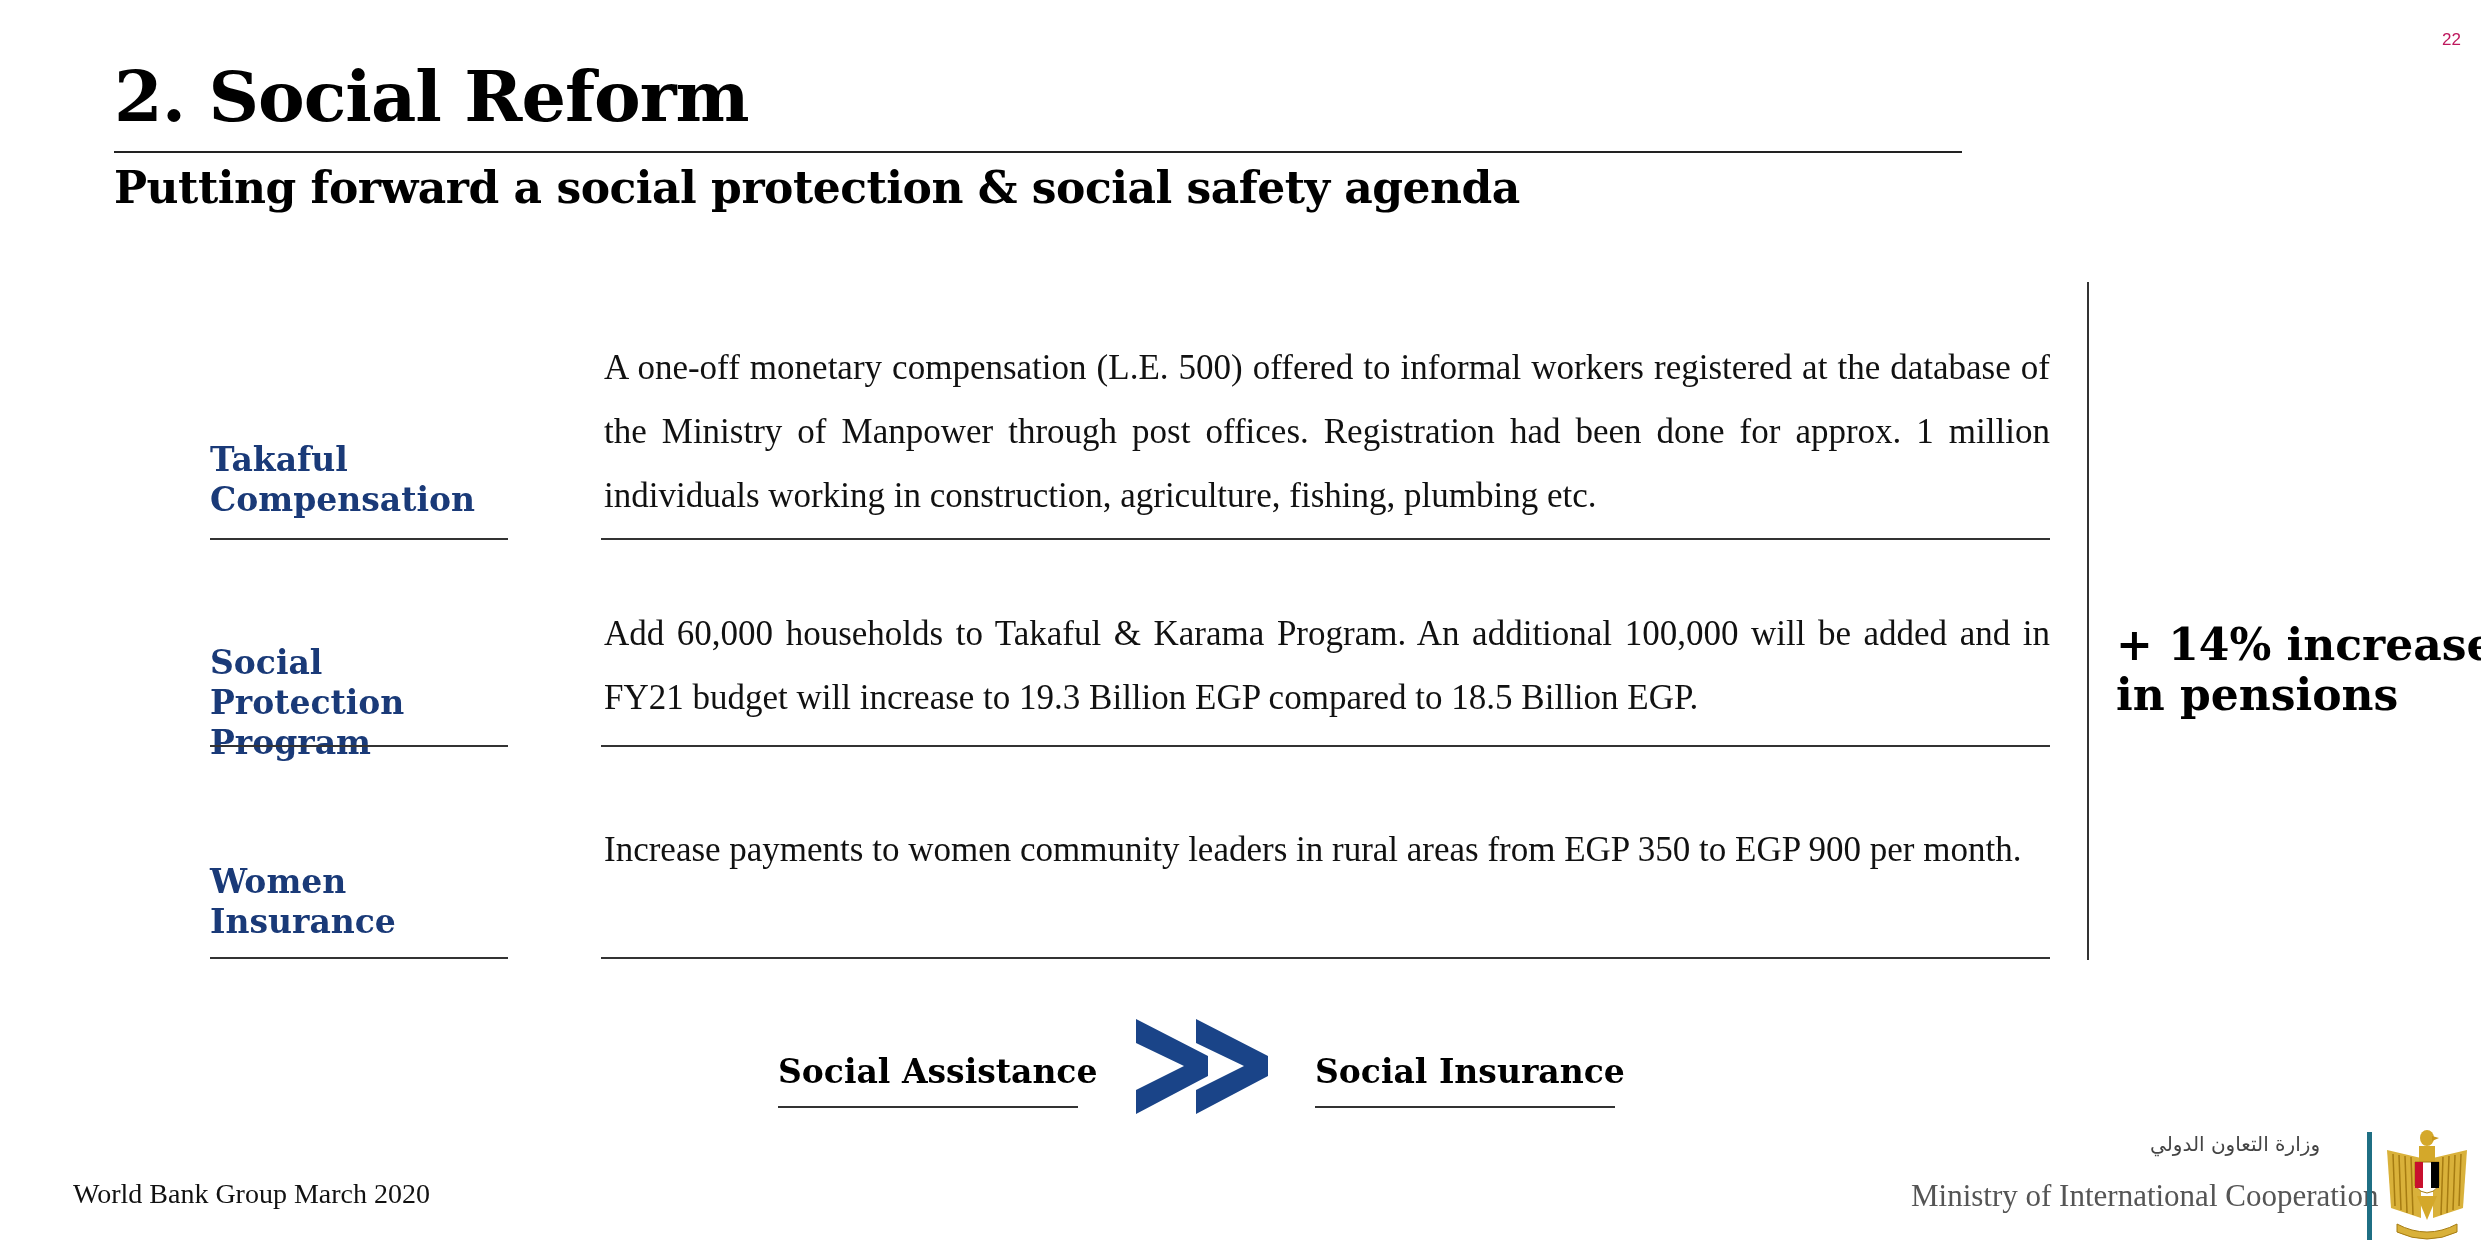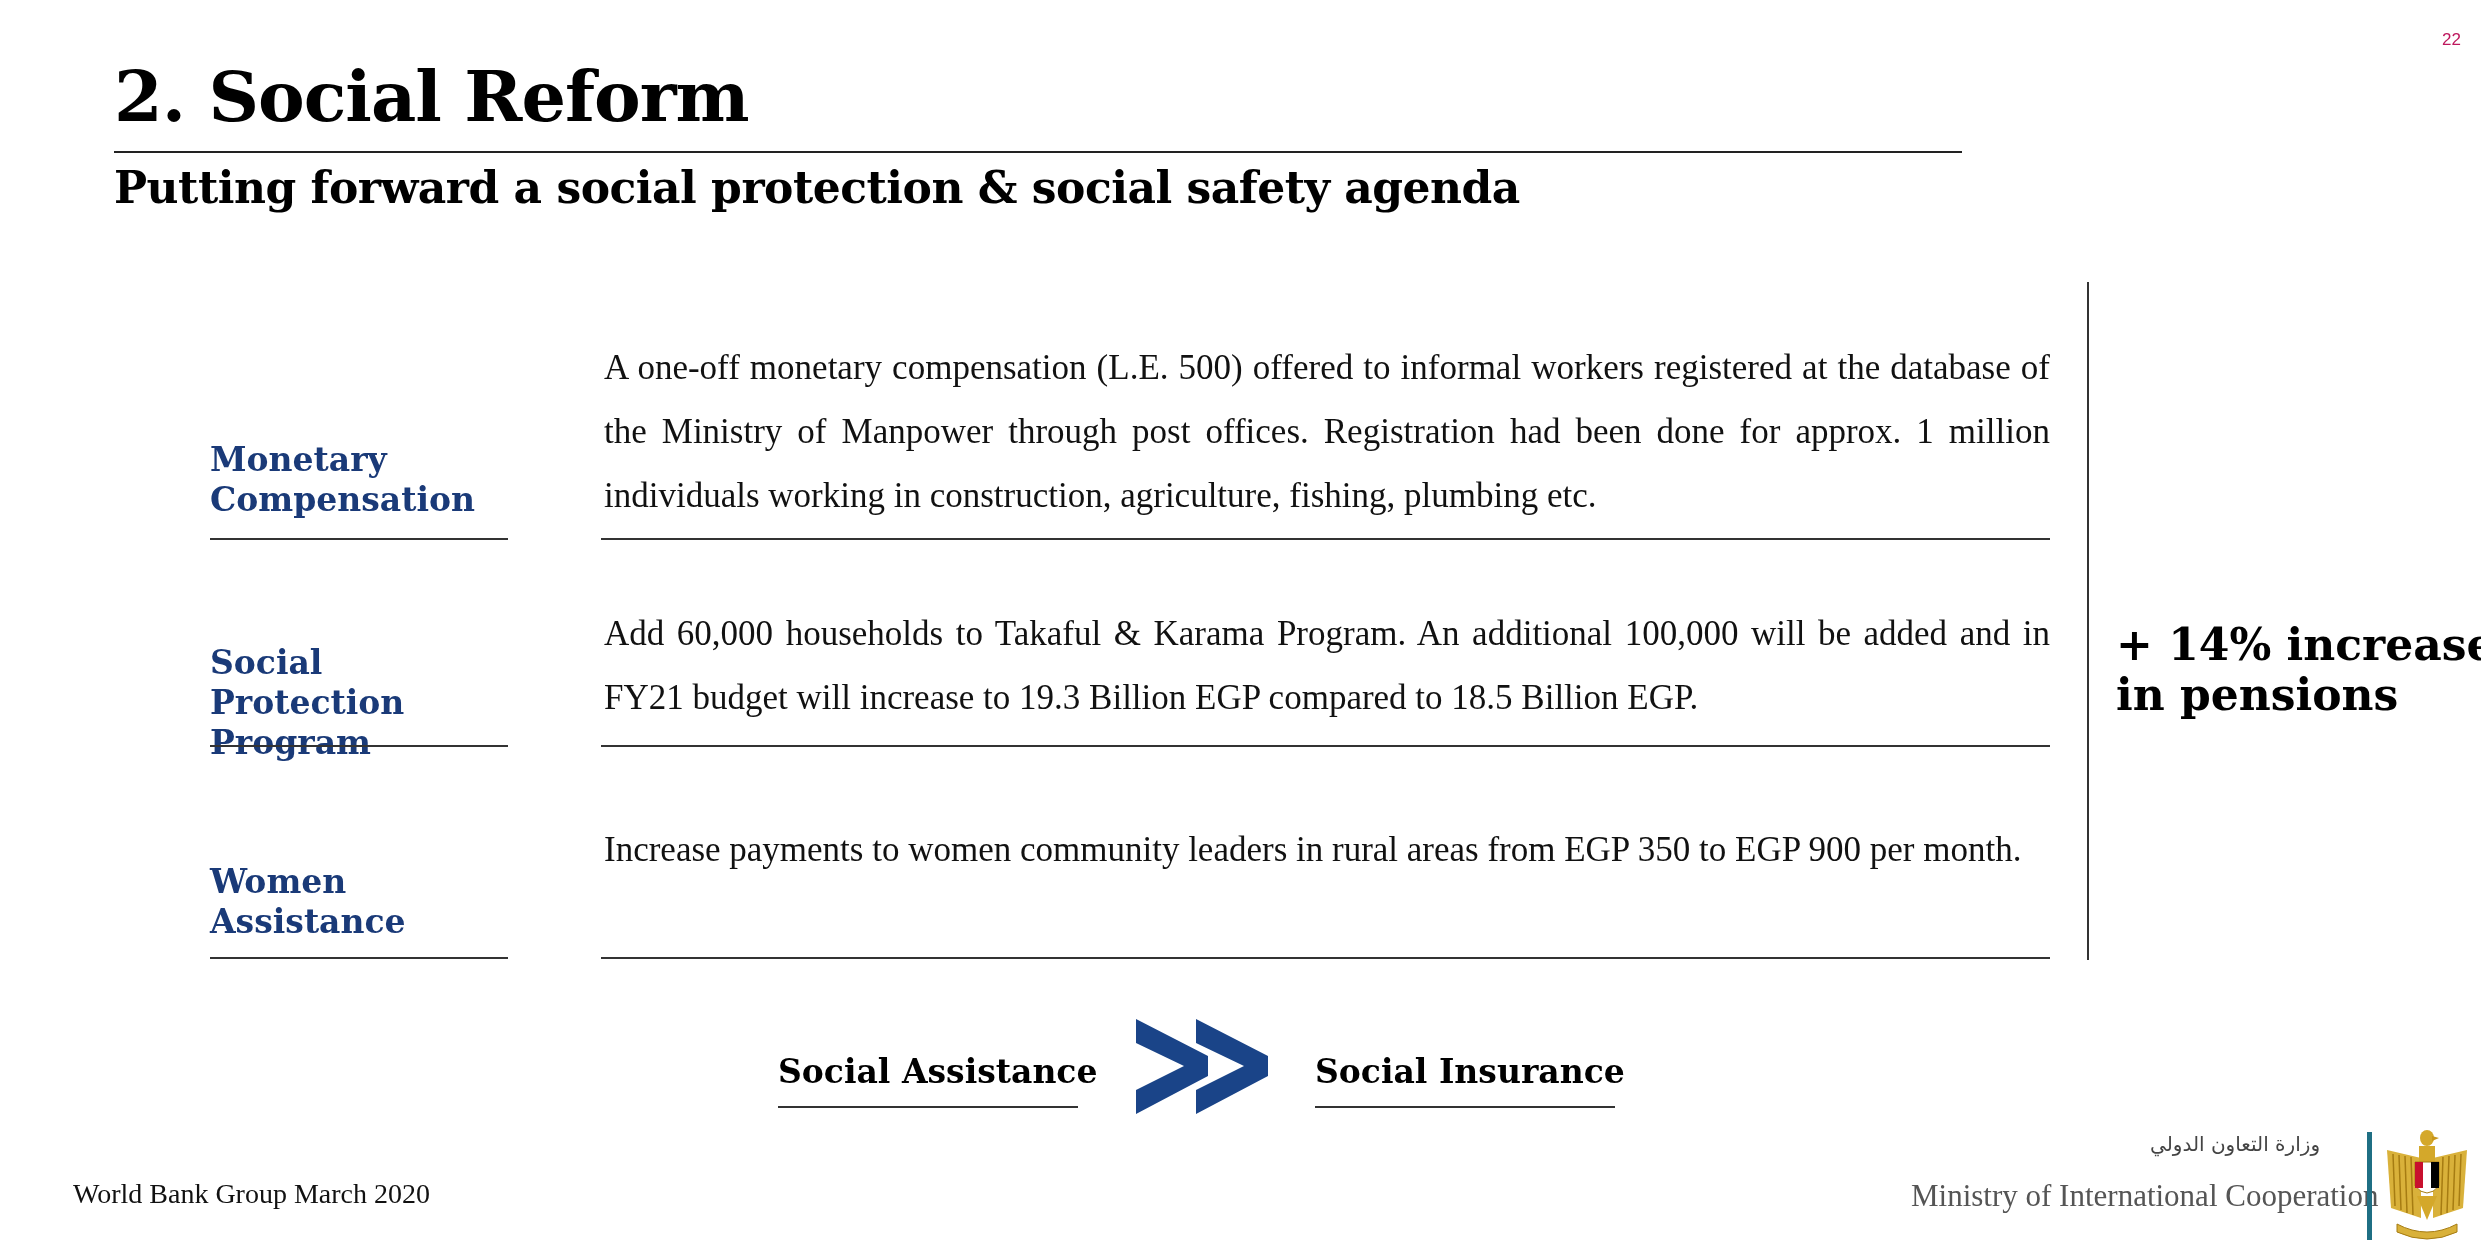--- a/index.html
+++ b/index.html
@@ -32,38 +32,38 @@
 </head>
 <body>
 
 <div class="abs page-num">22</div>
 
 <div class="abs title">2. Social Reform</div>
 <div class="abs title-rule"></div>
 <div class="abs subtitle">Putting forward a social protection &amp; social safety agenda</div>
 
 <div class="abs label" style="top:440px;">
-  <div>Monetary</div>
+  <div>Takaful</div>
   <div>Compensation</div>
 </div>
 <div class="abs label-rule" style="top:538px;"></div>
 <div class="abs desc" style="top:336px;">A one-off monetary compensation (L.E. 500) offered to informal workers registered at the database of the Ministry of Manpower through post offices. Registration had been done for approx. 1 million individuals working in construction, agriculture, fishing, plumbing etc.</div>
 <div class="abs desc-rule" style="top:538px;"></div>
 
 <div class="abs label" style="top:643px;">
   <div>Social Protection</div>
   <div>Program</div>
 </div>
 <div class="abs label-rule" style="top:745px;"></div>
 <div class="abs desc" style="top:602px;">Add 60,000 households to Takaful &amp; Karama Program. An additional 100,000 will be added and in FY21 budget will increase to 19.3 Billion EGP compared to 18.5 Billion EGP.</div>
 <div class="abs desc-rule" style="top:745px;"></div>
 
 <div class="abs label" style="top:862px;">
   <div>Women</div>
-  <div>Assistance</div>
+  <div>Insurance</div>
 </div>
 <div class="abs label-rule" style="top:957px;"></div>
 <div class="abs desc" style="top:818px;">Increase payments to women community leaders in rural areas from EGP 350 to EGP 900 per month.</div>
 <div class="abs desc-rule" style="top:957px;"></div>
 
 <div class="abs vdivider"></div>
 <div class="abs callout">
   <div>+ 14% increase</div>
   <div>in pensions</div>
 </div>

